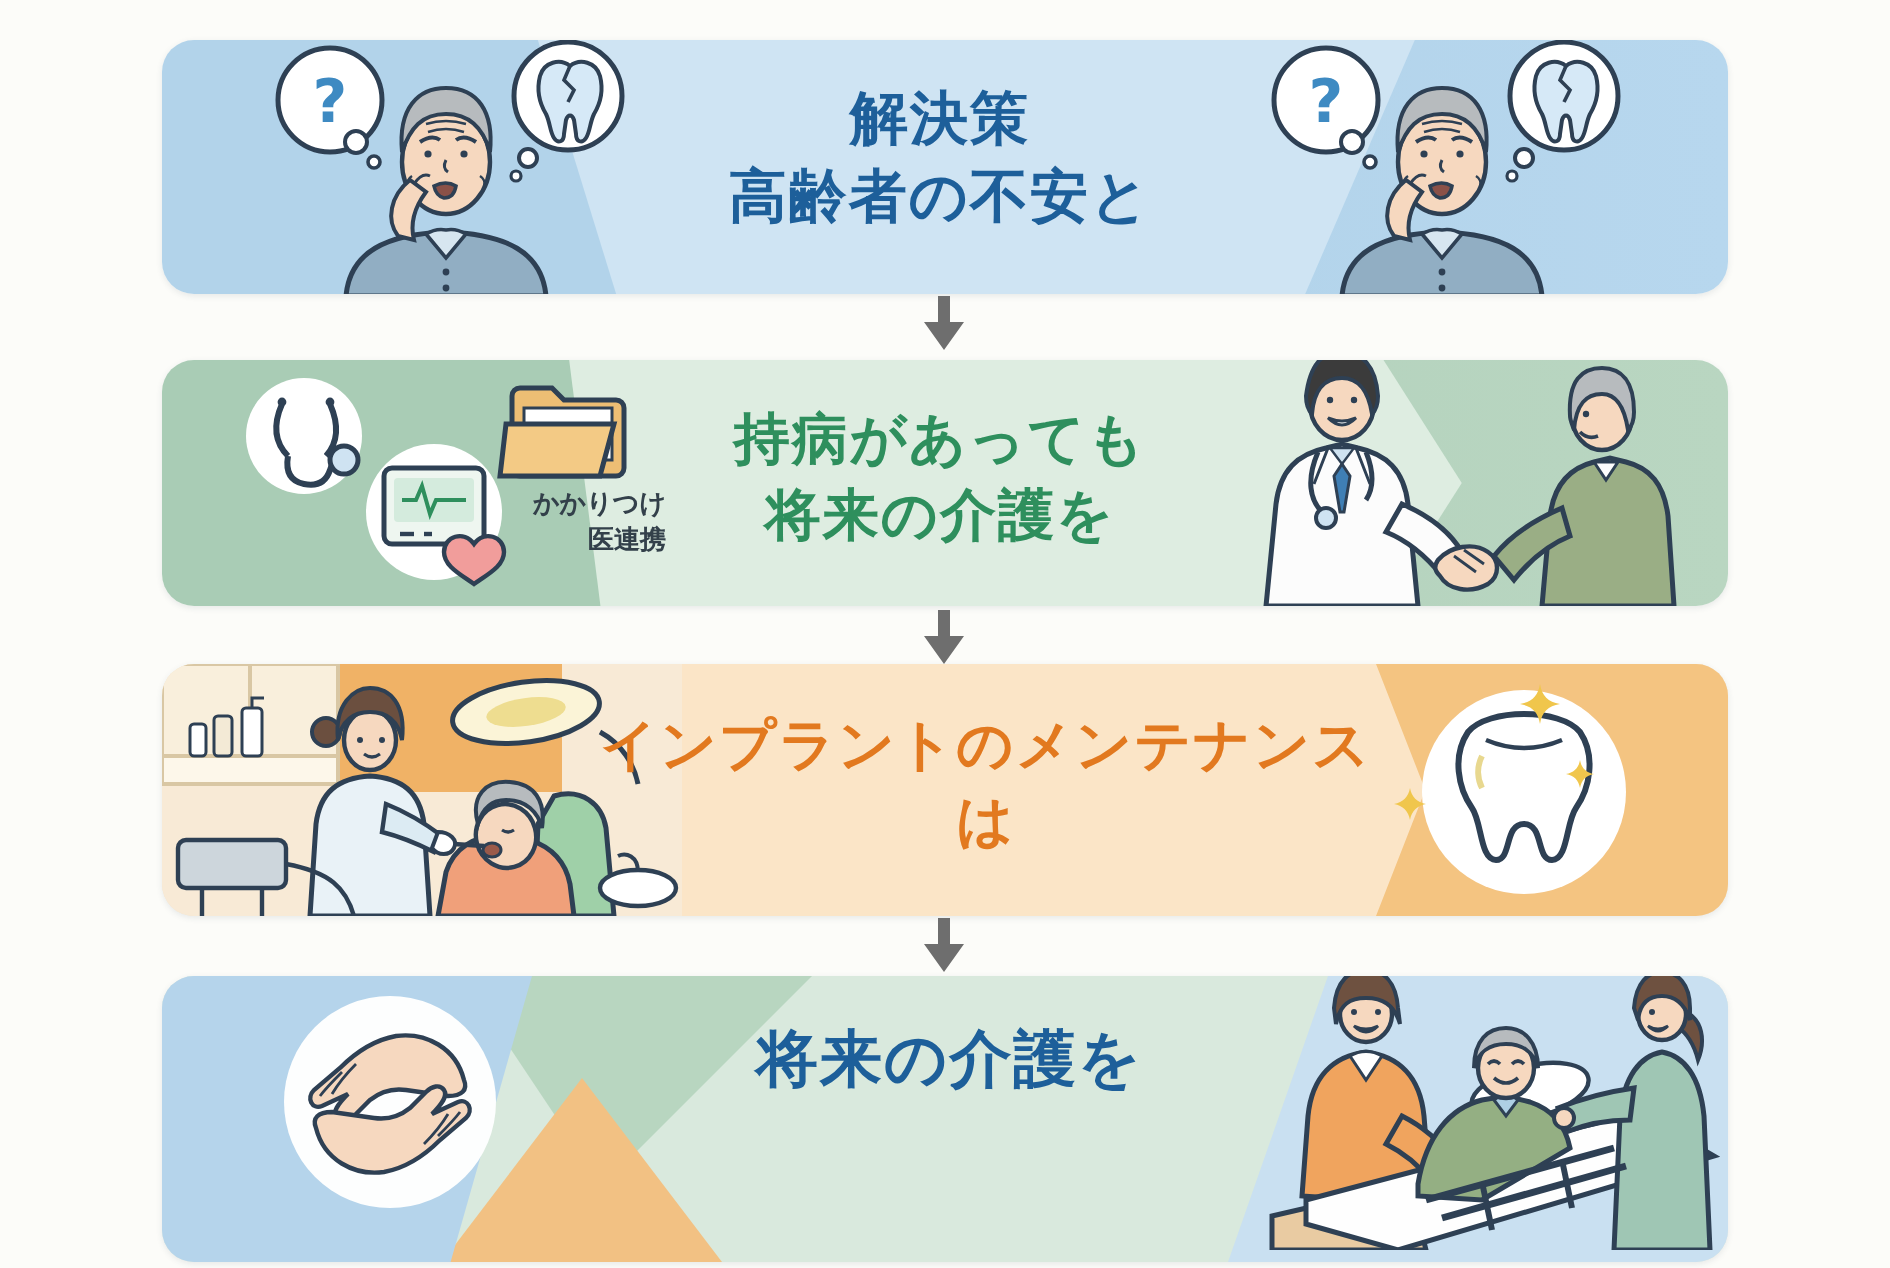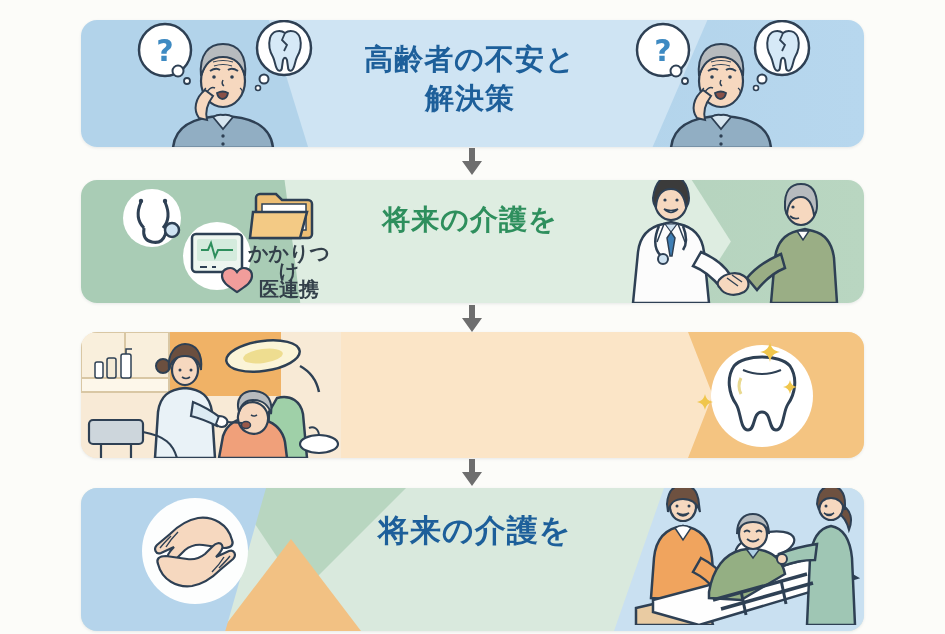--- a/index.html
+++ b/index.html
@@ -30,22 +30,22 @@
   .b4-blue-right{position:absolute;top:0;right:0;bottom:0;width:250px;background:#c9e0f1;
             clip-path:polygon(20% 0,100% 0,100% 100%,0 100%);}
   .band-art{position:absolute;left:0;top:0;}
   .band-title{position:absolute;font-weight:bold;letter-spacing:1px;line-height:1.35;text-align:center;}
   .t1{left:239px;width:300px;top:20px;font-size:29px;color:#1d5f9a;}
   .t2{left:239px;width:300px;top:21px;font-size:28px;color:#2e8f5d;}
   .t3{left:212px;width:400px;top:22px;font-size:28px;color:#e2791f;}
   .t4{left:297px;width:300px;top:22px;font-size:31px;color:#1d5f9a;text-align:left;}
   .band-title span{display:block;}
   .icon-caption{
-    position:absolute;left:164px;top:64px;width:88px;text-align:center;
-    font-size:20px;font-weight:bold;color:#33404a;line-height:18px;
+    position:absolute;left:164px;top:64px;width:88px;text-align:right;
+    font-size:13px;font-weight:bold;color:#33404a;line-height:18px;
   }
   .icon-caption span{display:block;}
   .flow-arrow{position:absolute;left:459px;width:26px;height:28px;}
   .a1{top:148px;}.a2{top:305px;}.a3{top:459px;}
 </style>
 </head>
 <body>
 
 <div class="canvas">
 
@@ -88,22 +88,22 @@
             <path d="M159,68 q3,2 2,5" fill="none" stroke="#2e4054" stroke-width="1.2"></path>
             <path d="M118,98 C112,90 114,78 124,70 L132,76 C126,84 124,92 126,100 Z" fill="#f6d8bf" stroke="#2e4054" stroke-width="2"></path>
             <path d="M126,72 q4,-6 8,-4" fill="none" stroke="#2e4054" stroke-width="1.5"></path>
           </g>
         </g>
       </defs>
       <use href="#worried-man"></use>
       <use href="#worried-man" x="498"></use>
     </svg>
     <div class="band-title t1">
+      <span>解決策</span>
       <span>高齢者の不安と</span>
-      <span>解決策</span>
     </div>
   </section>
 
   <svg class="flow-arrow a1" viewBox="0 0 26 28">
     <path d="M10,0 h6 v13 h7 l-10,14 -10,-14 h7 z" fill="#6e6e6e"></path>
   </svg>
 
   <section class="band band2">
     <div class="layer b2-center"></div>
     <svg class="band-art" width="783" height="123" viewBox="0 0 783 123">
@@ -165,20 +165,21 @@
           <path d="M638,100 C644,93 656,91 663,96 C669,100 669,108 663,112 C654,117 643,115 639,108 C636,105 636,103 638,100 Z" fill="#f6d8bf" stroke="#2e4054" stroke-width="2.2"></path>
           <path d="M646,98 L657,106 M651,95 L661,102" fill="none" stroke="#2e4054" stroke-width="1.4"></path>
         </g>
       </g>
     </svg>
     <div class="icon-caption">
       <span>かかりつけ</span>
       <span>医連携</span>
     </div>
     <div class="band-title t2">
+      <span>持病があっても</span>
       <span>将来の介護を</span>
     </div>
   </section>
 
   <svg class="flow-arrow a2" viewBox="0 0 26 28">
     <path d="M10,0 h6 v13 h7 l-10,14 -10,-14 h7 z" fill="#6e6e6e"></path>
   </svg>
 
   <section class="band band3">
     <div class="b3-center"></div>
@@ -238,20 +239,21 @@
         <path d="M662,38 Q681,46 700,38" fill="none" stroke="#2e4054" stroke-width="2.2"></path>
         <path d="M660,46 C657,52 658,58 660,62" fill="none" stroke="#e8d88f" stroke-width="3"></path>
         <g fill="#f0c64c">
           <path d="M689,10 C690,16 693,19 699,20 C693,21 690,24 689,30 C688,24 685,21 679,20 C685,19 688,16 689,10 Z"></path>
           <path d="M709,48 C709.7,52 712,54.3 716,55 C712,55.7 709.7,58 709,62 C708.3,58 706,55.7 702,55 C706,54.3 708.3,52 709,48 Z"></path>
           <path d="M624,62 C624.8,66.5 627.5,69.2 632,70 C627.5,70.8 624.8,73.5 624,78 C623.2,73.5 620.5,70.8 616,70 C620.5,69.2 623.2,66.5 624,62 Z"></path>
         </g>
       </g>
     </svg>
     <div class="band-title t3">
+      <span>インプラントのメンテナンスは</span>
     </div>
   </section>
 
   <svg class="flow-arrow a3" viewBox="0 0 26 28">
     <path d="M10,0 h6 v13 h7 l-10,14 -10,-14 h7 z" fill="#6e6e6e"></path>
   </svg>
 
   <section class="band band4">
     <div class="b4-green-wedge"></div>
     <div class="b4-orange"></div>

